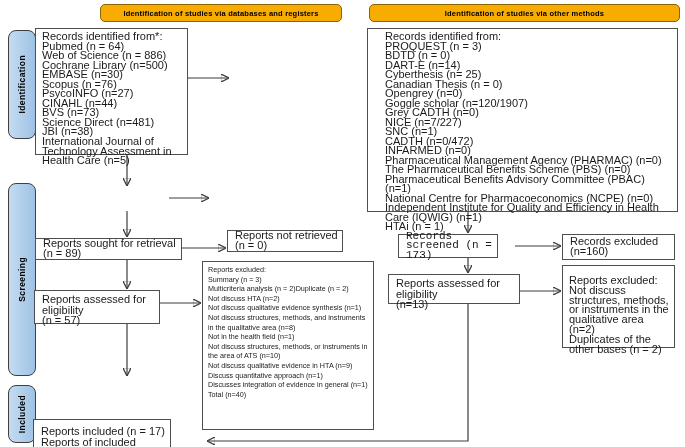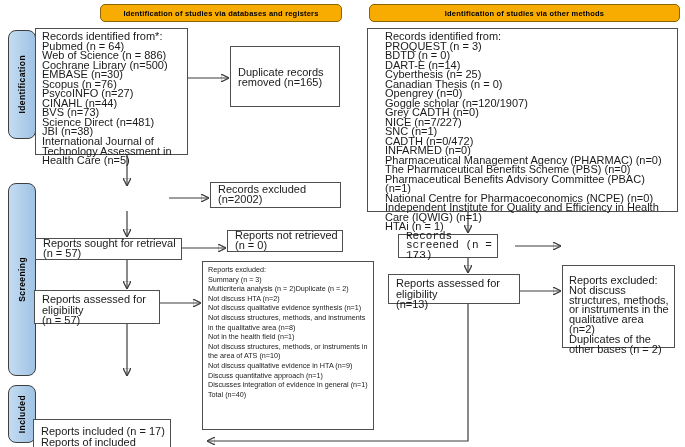--- a/index.html
+++ b/index.html
@@ -93,29 +93,22 @@
 Cochrane Library (n=500)
 EMBASE (n=30)
 Scopus (n =76)
 PsycoINFO (n=27)
 CINAHL (n=44)
 BVS (n=73)
 Science Direct (n=481)
 JBI (n=38)
 International Journal of Technology Assessment in Health Care (n=5)</span>
   </div>
-  <div class="box vcenter" id="box-l2" style="left:230px;top:46px;width:110px;height:61px;">
-    <span class="txt">Duplicate records
-removed (n=165)</span>
-  </div>
-  <div class="box vcenter" style="left:210px;top:182px;width:131px;height:26px;">
-    <span class="txt">Records excluded (n=2002)</span>
-  </div>
   <div class="box vcenter" style="left:35px;top:238px;width:147px;height:22px;">
-    <span class="txt">Reports sought for retrieval (n = 57)</span>
+    <span class="txt">Reports sought for retrieval (n = 89)</span>
   </div>
   <div class="box vcenter" style="left:227px;top:230px;width:116px;height:22px;">
     <span class="txt">Reports not retrieved (n = 0)</span>
   </div>
   <div class="box" id="box-l7" style="left:34px;top:290px;width:126px;height:34px;">
     <span class="txt">Reports assessed for eligibility
 (n = 57)</span>
   </div>
   <div class="box" id="box-l8" style="left:202px;top:261px;width:172px;height:169px;">
     <span class="txt">Reports excluded:
@@ -154,20 +147,23 @@
 Pharmaceutical Management Agency (PHARMAC) (n=0)
 The Pharmaceutical Benefits Scheme (PBS) (n=0)
 Pharmaceutical Benefits Advisory Committee (PBAC) (n=1)
 National Centre for Pharmacoeconomics (NCPE) (n=0)
 Independent Institute for Quality and Efficiency in Health Care (IQWIG) (n=1)
 HTAi (n = 1)</span>
   </div>
   <div class="box vcenter" style="left:398px;top:234px;width:100px;height:24px;font-family:Liberation Mono, monospace;">
     <span class="txt">Records screened (n = 173)</span>
   </div>
+  <div class="box vcenter" style="left:562px;top:234px;width:113px;height:26px;">
+    <span class="txt">Records excluded (n=160)</span>
+  </div>
   <div class="box" id="box-r4" style="left:388px;top:274px;width:132px;height:30px;">
     <span class="txt">Reports assessed for eligibility
 (n=13)</span>
   </div>
   <div class="box" id="box-r5" style="left:562px;top:265px;width:113px;height:83px;">
     <span class="txt">Reports excluded:
 Not discuss structures, methods, or instruments in the qualitative area (n=2)
 Duplicates of the other bases (n = 2)</span>
   </div>
 

